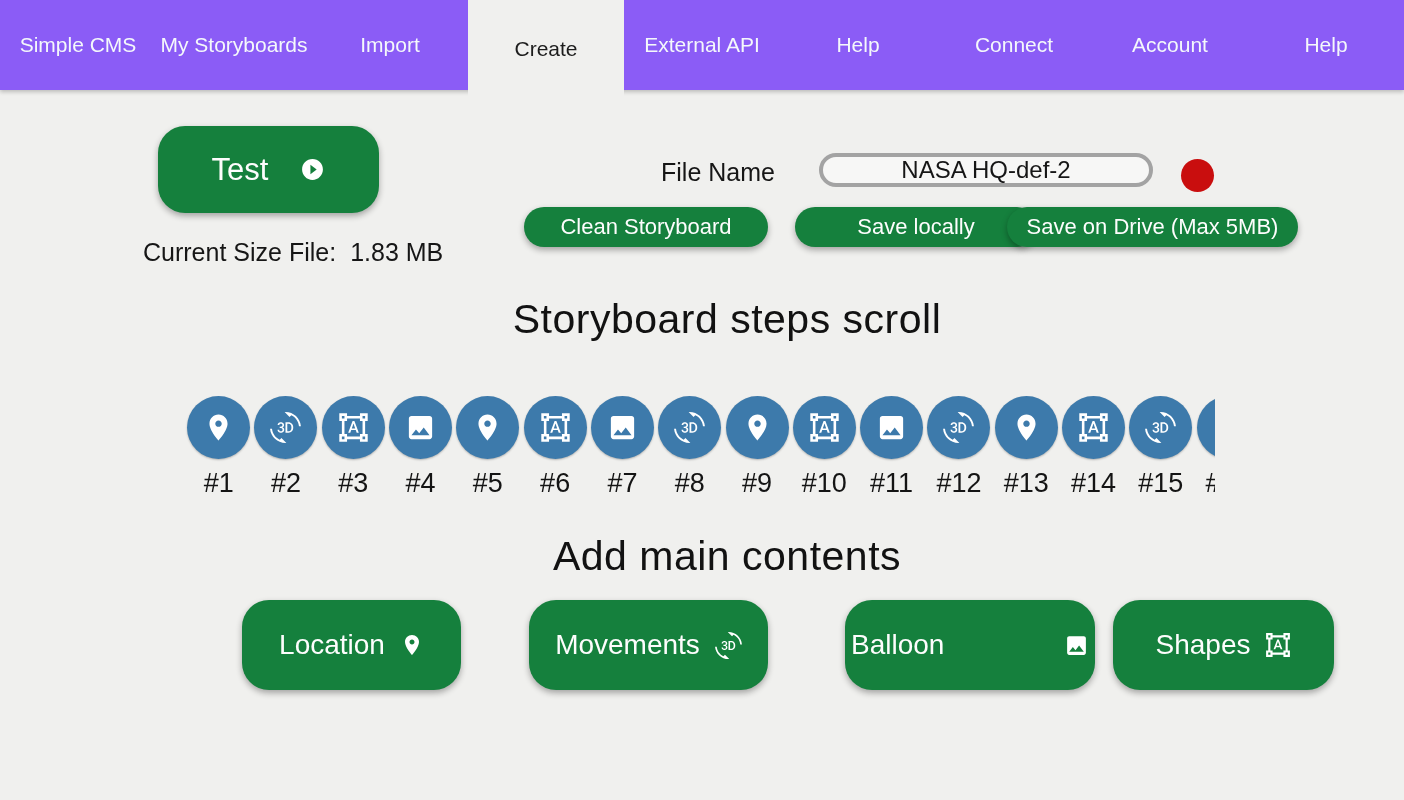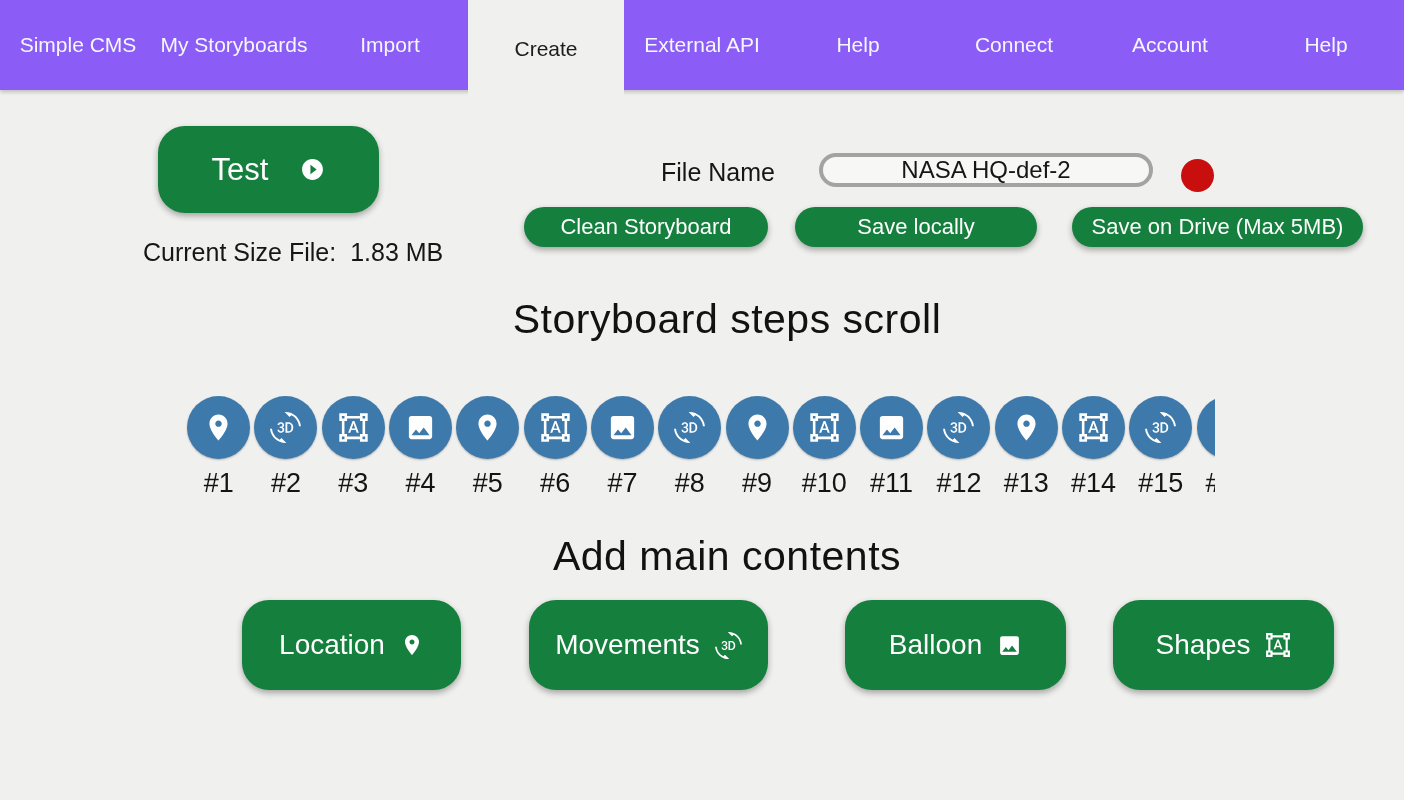--- a/index.html
+++ b/index.html
@@ -84,21 +84,21 @@
   .record-dot {
     position: absolute; left: 1181px; top: 69px;
     width: 33px; height: 33px;
     border-radius: 50%;
     background: #c90e0e;
   }
 
   .pill { height: 40px; border-radius: 20px; font-size: 22px; }
   #clean-btn { left: 524px; top: 117px; width: 244px; }
   #save-local-btn { left: 795px; top: 117px; width: 242px; }
-  #save-drive-btn { left: 1072px; top: 117px; width: 291px; }
+  #save-drive-btn { left: 1007px; top: 117px; width: 291px; }
 
   .section-title {
     position: absolute; left: 0; width: 1400px;
     text-align: center;
     font-size: 41px; color: #121212;
     letter-spacing: 0.5px;
     margin-left: 27px;
   }
   #steps-title { top: 206px; }
   #contents-title { top: 443px; }
@@ -132,21 +132,21 @@
 
   
   .content-btn {
     top: 510px; height: 90px;
     border-radius: 27px;
     font-size: 28px; gap: 15px; margin-left: 45px;
   }
   .content-btn svg { width: 27px; height: 27px; }
   #location-btn  { left: 197px;  width: 219px; }
   #movements-btn { left: 484px;  width: 239px; }
-  #balloon-btn   { left: 800px;  width: 221px; }
+  #balloon-btn   { left: 800px;  width: 250px; justify-content: space-between; }
   #shapes-btn    { left: 1068px; width: 221px; }
 </style>
 </head>
 <body>
 
 <svg width="0" height="0" style="position:absolute" aria-hidden="true">
   <defs>
     <symbol id="i-location" viewBox="0 0 24 24">
       <path fill-rule="evenodd" d="M12 2C8.13 2 5 5.13 5 9c0 5.25 7 13 7 13s7-7.75 7-13c0-3.87-3.13-7-7-7zm0 9.5c-1.38 0-2.5-1.12-2.5-2.5s1.12-2.5 2.5-2.5 2.5 1.12 2.5 2.5-1.12 2.5-2.5 2.5z"></path>
     </symbol>

